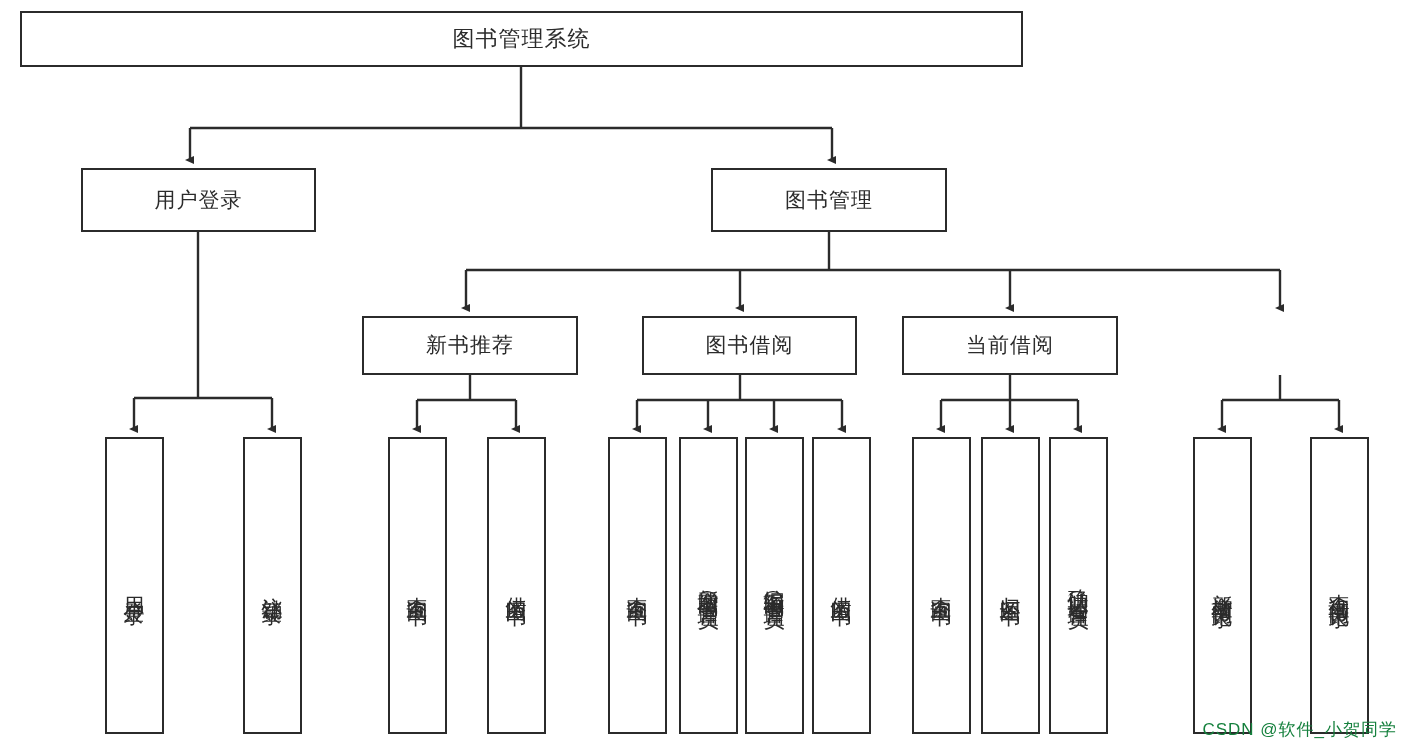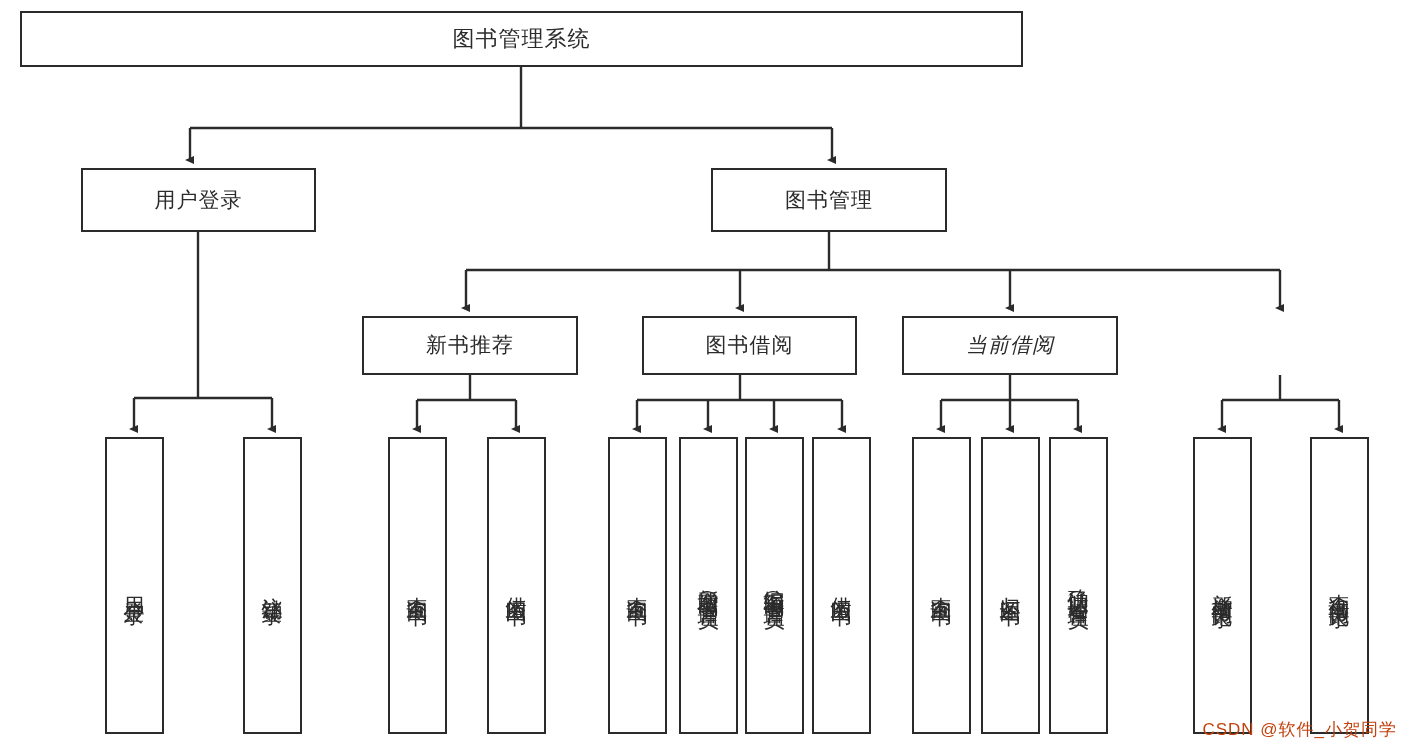--- a/index.html
+++ b/index.html
@@ -38,21 +38,21 @@
     writing-mode:vertical-rl;
     text-orientation:upright;
     font-size:21px;
     letter-spacing:3px;
     line-height:1;
   }
   #watermark{
     position:absolute;
     right:8px;bottom:6px;
     font-size:17px;
-    color:#c2410c;
+    color:#15803d;
     letter-spacing:1px;
     white-space:nowrap;
     font-family:"Liberation Sans","DejaVu Sans",sans-serif;
   }
 </style>
 </head>
 <body>
 
 <div id="canvas">
 
@@ -116,21 +116,21 @@
   <div class="node h" style="left:711px;top:168px;width:236px;height:64px;">
     <span class="lbl">图书管理</span>
   </div>
 
   <div class="node h" style="left:362px;top:316px;width:216px;height:59px;text-align:center;">
     <span class="lbl">新书推荐</span>
   </div>
   <div class="node h" style="left:633px;top:316px;width:215px;height:59px;margin-left:9px;">
     <span class="lbl">图书借阅</span>
   </div>
-  <div class="node h" style="left:902px;top:316px;width:216px;height:59px;font-style:italic;">
+  <div class="node h" style="left:902px;top:316px;width:216px;height:59px;">
     <span class="lbl">当前借阅</span>
   </div>
 
   <div class="node v" style="left:105px;top:437px;width:59px;height:297px;">
     <span class="lbl">用户登录</span>
   </div>
   <div class="node v" style="left:243px;top:437px;width:59px;height:297px;">
     <span class="lbl">注销登录</span>
   </div>
 

